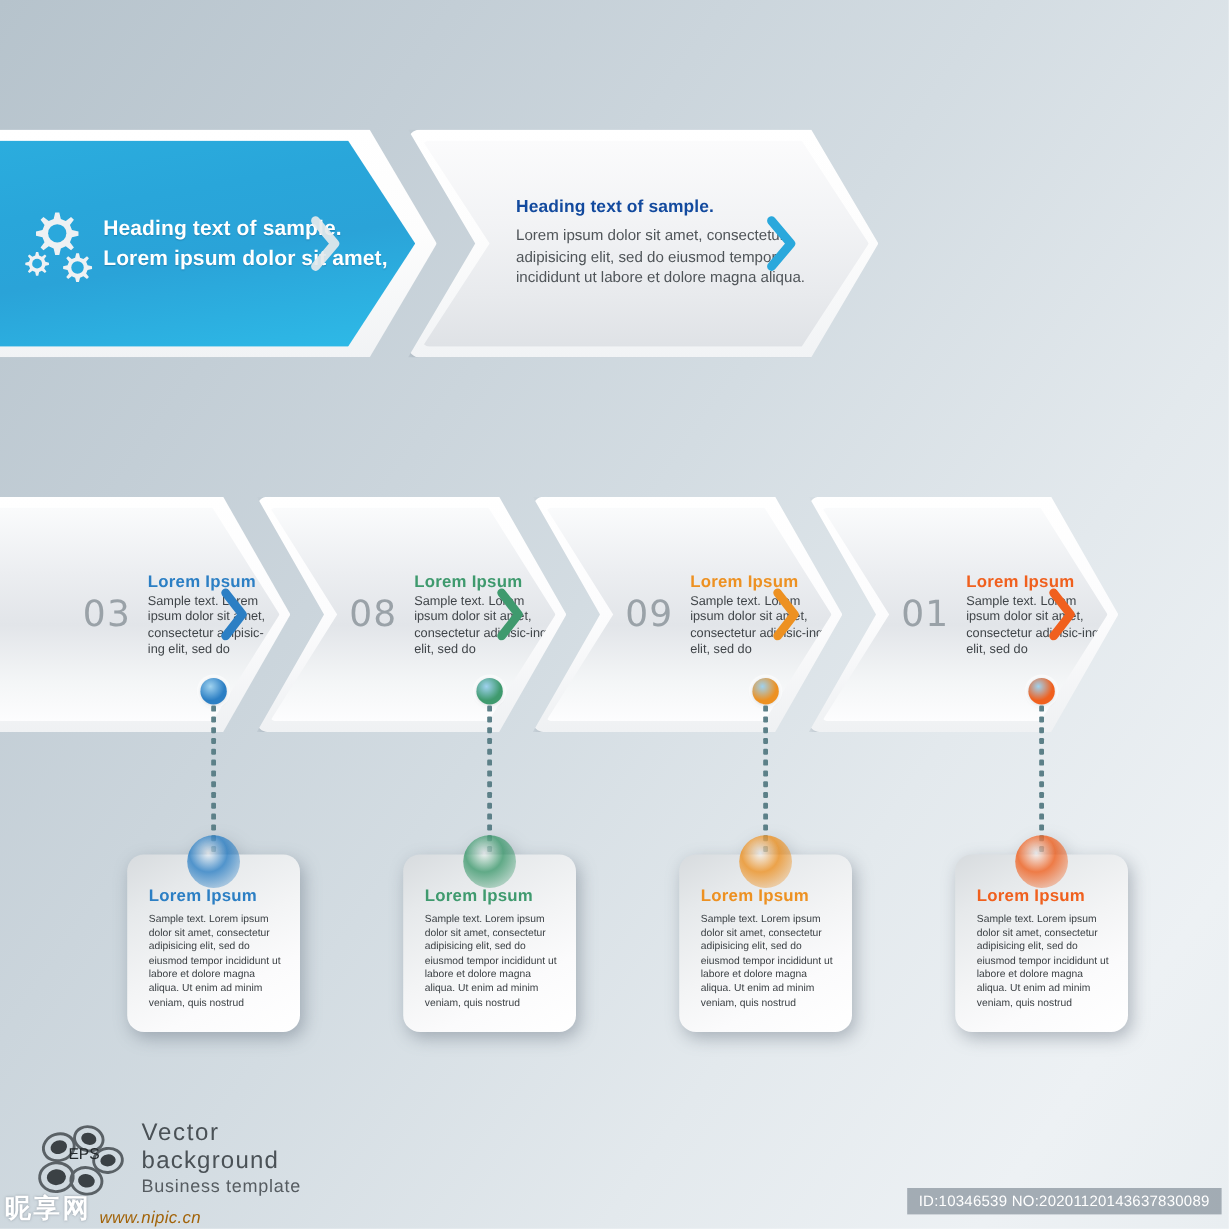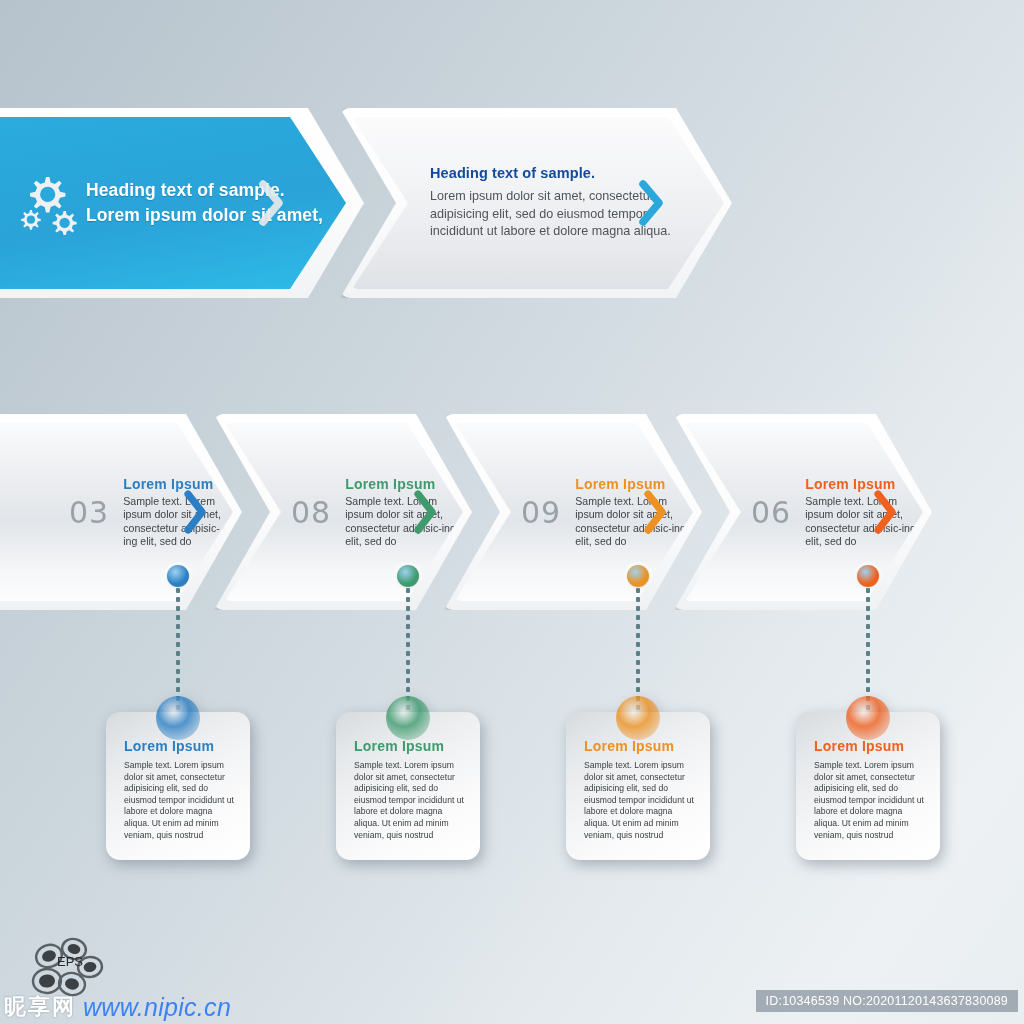--- a/index.html
+++ b/index.html
@@ -83,21 +83,21 @@
   
   #footer-logo{ position:absolute; left:30px; bottom:22px; display:flex; align-items:flex-end; }
   #eps-mark{ width:80px; height:66px; flex:none; }
   #footer-text{ margin-left:8px; margin-bottom:4px; color:#4a5156; }
   #ft-l1{ font-size:20px; line-height:23px; letter-spacing:1.4px; }
   #ft-l2{ font-size:20px; line-height:23px; letter-spacing:1.0px; }
   #ft-l3{ font-size:15px; line-height:19px; letter-spacing:.6px; color:#565c61; }
   #watermark{ position:absolute; left:4px; bottom:2px; display:flex; align-items:flex-end; }
   #wm-cn{ font-size:22px; font-weight:bold; color:#ffffff; letter-spacing:2px;
           font-family:"DejaVu Sans", sans-serif; text-shadow:0 0 2px rgba(120,130,140,.8); }
-  #wm-url{ font-size:25px; color:#3b82f6; font-style:italic; margin-left:7px; letter-spacing:.3px;margin-top:42px; }
+  #wm-url{ font-size:14px; color:#a16207; font-style:italic; margin-left:7px; letter-spacing:.3px;margin-top:42px; }
   #id-bar{ position:absolute; right:6px; bottom:12px; background:rgba(135,146,155,.72);
            color:#fff; font-size:12.5px; padding:4px 10px; letter-spacing:.2px; }
 </style>
 </head>
 <body>
 
 <div id="top-row">
 
   <div class="tp-frame chev" id="tp1-frame"></div>
   <div class="tp-inner chev" id="tp1">
@@ -172,21 +172,21 @@
           <div class="seg-body">Sample text. Lorem ipsum dolor sit amet, consectetur adipisic-ing elit, sed do</div>
         </div>
       </div>
       <svg class="seg-arrow" viewBox="0 0 24 44" style="right: 26px;">
         <path d="M5 4 L19 22 L5 40" stroke="#ed9122" stroke-width="7.2" stroke-linecap="round" stroke-linejoin="round" fill="none"></path>
       </svg>
     </div>
     <div class="seg-frame chev-notch" style="left: 674px; width: 258px;"></div>
     <div class="seg chev-notch" style="left: 685px; width: 238px;">
       <div class="seg-content" style="padding-left: 66px;">
-        <div class="seg-num">06</div>
+        <div class="seg-num">01</div>
         <div class="seg-txt">
           <div class="seg-head" style="color: rgb(240, 96, 30);">Lorem Ipsum</div>
           <div class="seg-body">Sample text. Lorem ipsum dolor sit amet, consectetur adipisic-ing elit, sed do</div>
         </div>
       </div>
       <svg class="seg-arrow" viewBox="0 0 24 44" style="right: 26px;">
         <path d="M5 4 L19 22 L5 40" stroke="#f0601e" stroke-width="7.2" stroke-linecap="round" stroke-linejoin="round" fill="none"></path>
       </svg>
     </div>
   </div>
@@ -202,20 +202,25 @@
     </g>
     <g fill="#3b4145">
       <ellipse cx="19" cy="20" rx="7" ry="5.6" transform="rotate(-18 19 20)"></ellipse>
       <ellipse cx="44" cy="13" rx="6.4" ry="5" transform="rotate(14 44 13)"></ellipse>
       <ellipse cx="60" cy="31" rx="6.4" ry="5" transform="rotate(-8 60 31)"></ellipse>
       <ellipse cx="42" cy="48" rx="7" ry="5.6" transform="rotate(10 42 48)"></ellipse>
       <ellipse cx="17" cy="45" rx="8" ry="6.6" transform="rotate(-5 17 45)"></ellipse>
     </g>
     <text x="40" y="30" font-family="Liberation Sans, sans-serif" font-size="13" fill="#23282b" text-anchor="middle">EPS</text>
   </svg>
+  <div id="footer-text">
+    <div id="ft-l1">Vector</div>
+    <div id="ft-l2">background</div>
+    <div id="ft-l3">Business template</div>
+  </div>
 </div>
 
 <div id="watermark">
   <span id="wm-cn">昵享网</span>
   <span id="wm-url">www.nipic.cn</span>
 </div>
 
 <div id="id-bar">ID:10346539 NO:20201120143637830089</div>
 
 <div class="node-dot" style="left: 167px; top: 565px; width: 22px; height: 22px; background: radial-gradient(circle at 38% 32%, rgb(159, 210, 239) 0%, rgb(44, 127, 196) 58%, rgb(44, 127, 196) 100%); box-shadow: rgba(255, 255, 255, 0.55) 0px 0px 0px 3px, rgba(40, 60, 80, 0.35) 0px 1px 3px;"></div>

